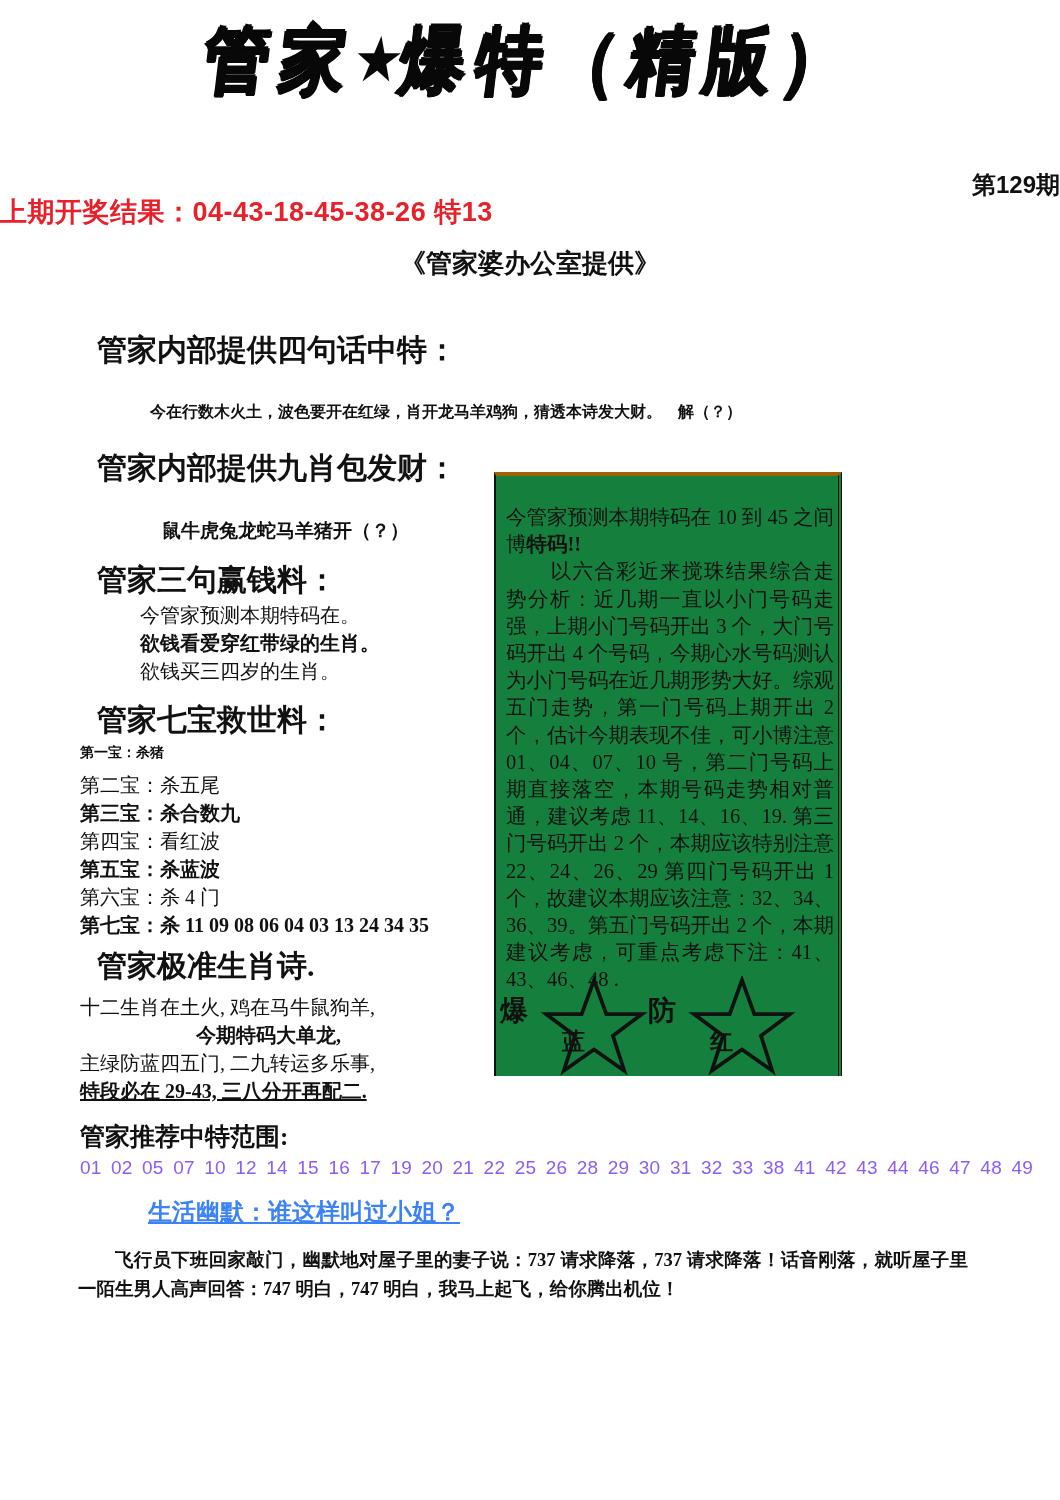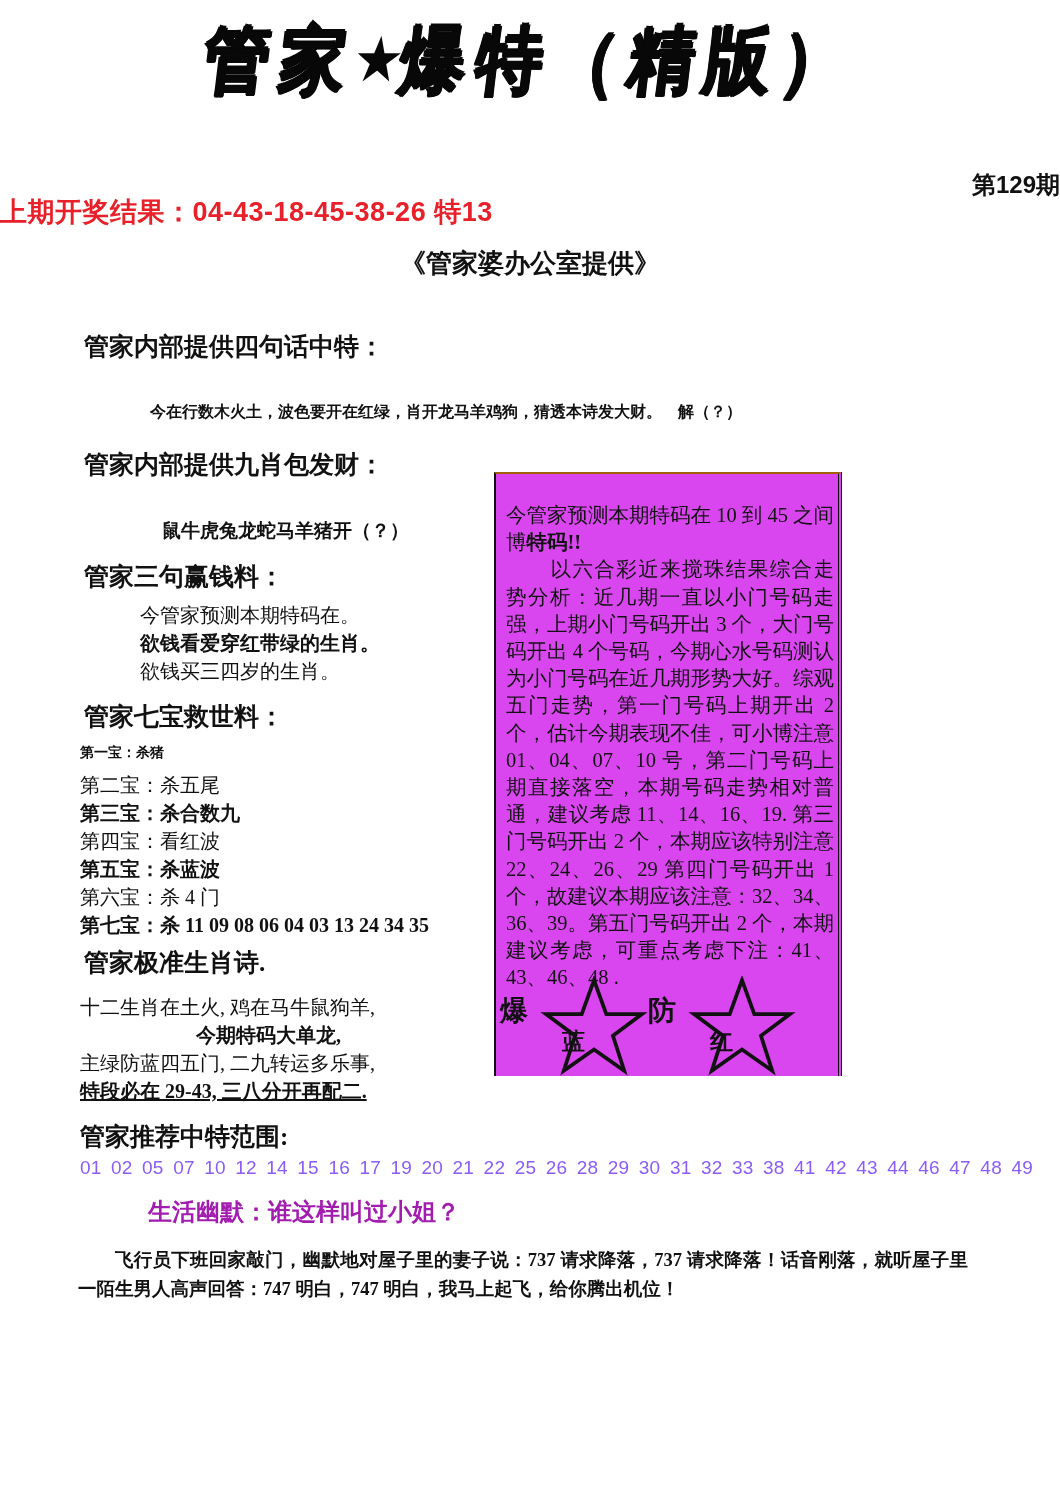--- a/index.html
+++ b/index.html
@@ -81,49 +81,49 @@
     text-align: center;
     font-family: Liberation Sans, sans-serif;
     font-weight: bold;
     font-size: 26px;
     color: #111;
   }
 
   
   .sect-head {
     position: absolute;
-    left: 84px;
-    font-family: "Liberation Serif", "DejaVu Serif", serif;
-    font-weight: bold;
-    font-size: 25px;
+    left: 97px;
+    font-family: "Liberation Serif", "DejaVu Serif", serif;
+    font-weight: bold;
+    font-size: 30px;
     color: #111;
     white-space: nowrap;
   }
   .body-line {
     position: absolute;
     font-family: "Liberation Serif", "DejaVu Serif", serif;
     font-size: 19px;
     color: #111;
     white-space: nowrap;
   }
   .bold { font-weight: bold; }
 
   
   .analysis-box {
     position: absolute;
     left: 494px;
     top: 472px;
     width: 348px;
     height: 604px;
     border-left: 2px solid #111;
-    border-top: 2px solid #a16207;
+    border-top: 4px solid #a16207;
     border-right: 4px double #111;
     border-bottom: none;
     box-sizing: border-box;
-    background: #d946ef;
+    background: #15803d;
   }
   .analysis-text {
     position: absolute;
     left: 10px;
     top: 28px;
     width: 328px;
     font-family: "Liberation Serif", "DejaVu Serif", serif;
     font-size: 20.5px;
     line-height: 27.2px;
     color: #111;
@@ -198,21 +198,22 @@
   .range-numbers span { margin-right: 9.5px; }
 
   
   .humor-head {
     position: absolute;
     left: 148px;
     top: 1196px;
     font-family: "Liberation Serif", "DejaVu Serif", serif;
     font-weight: bold;
     font-size: 24px;
-    color: #a21caf;
+    color: #3b82f6;
+    text-decoration: underline;
   }
   .humor-body {
     position: absolute;
     left: 78px;
     top: 1246px;
     width: 890px;
     font-family: "Liberation Serif", "DejaVu Serif", serif;
     font-weight: bold;
     font-size: 18.5px;
     line-height: 29px;

